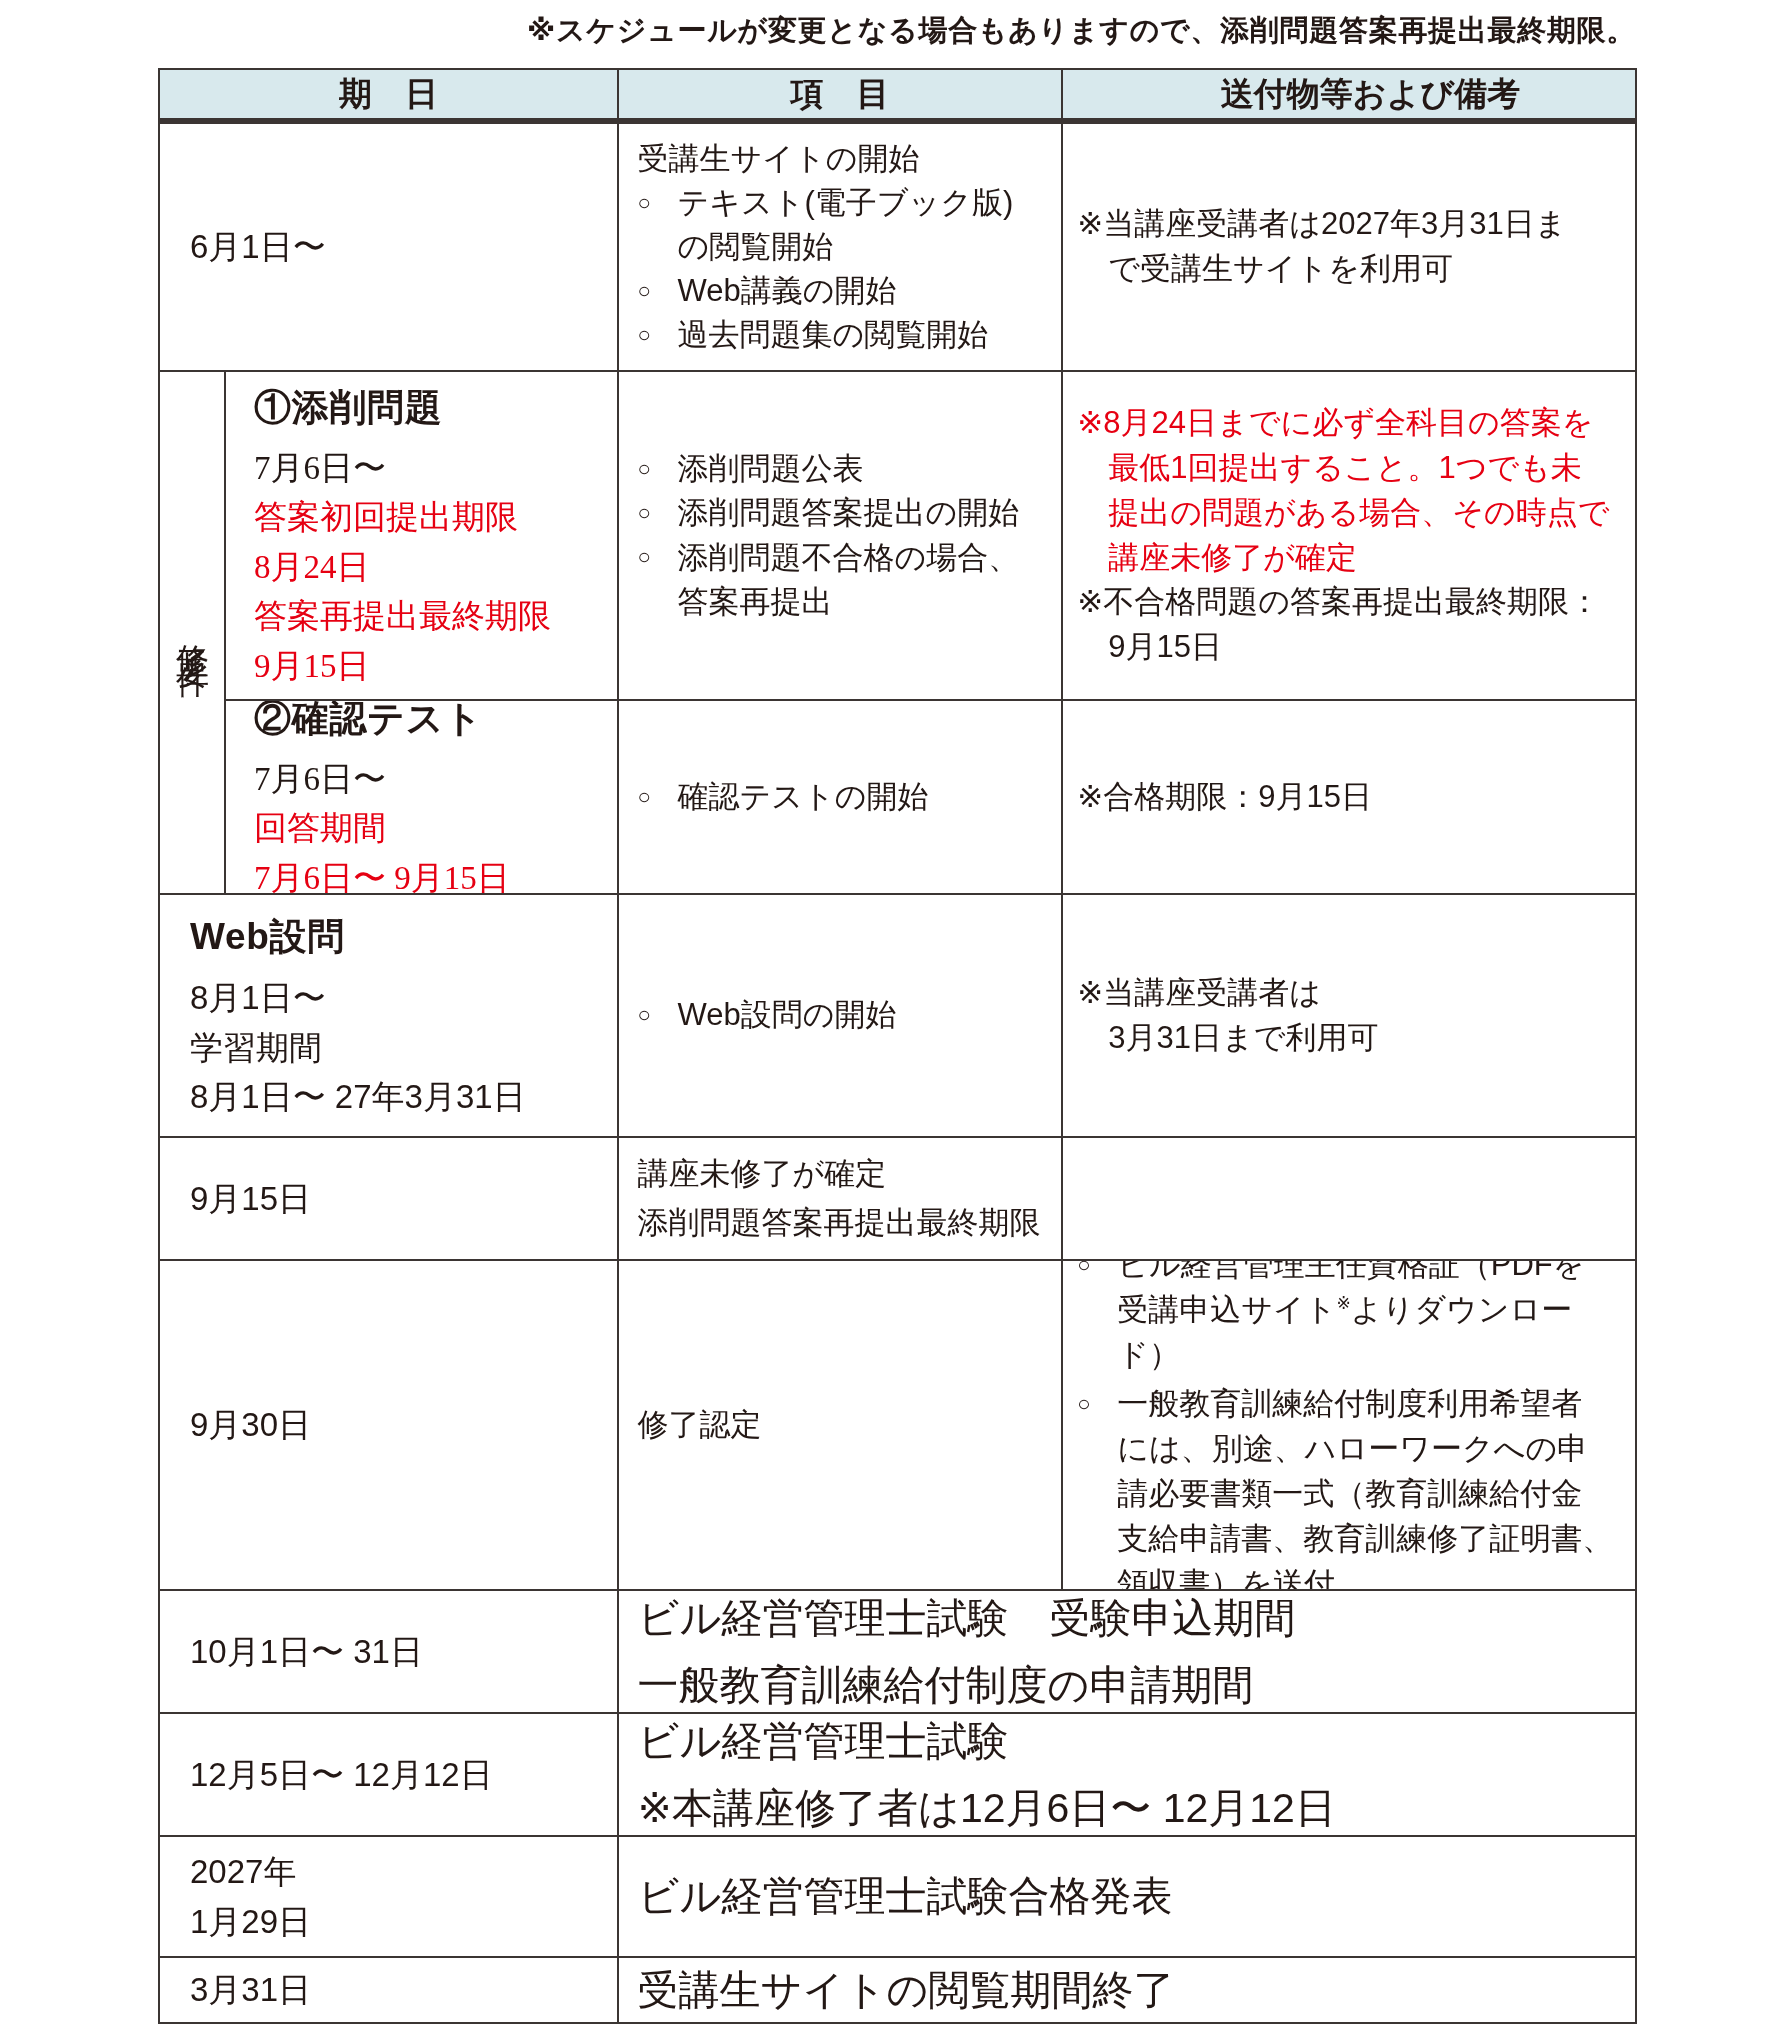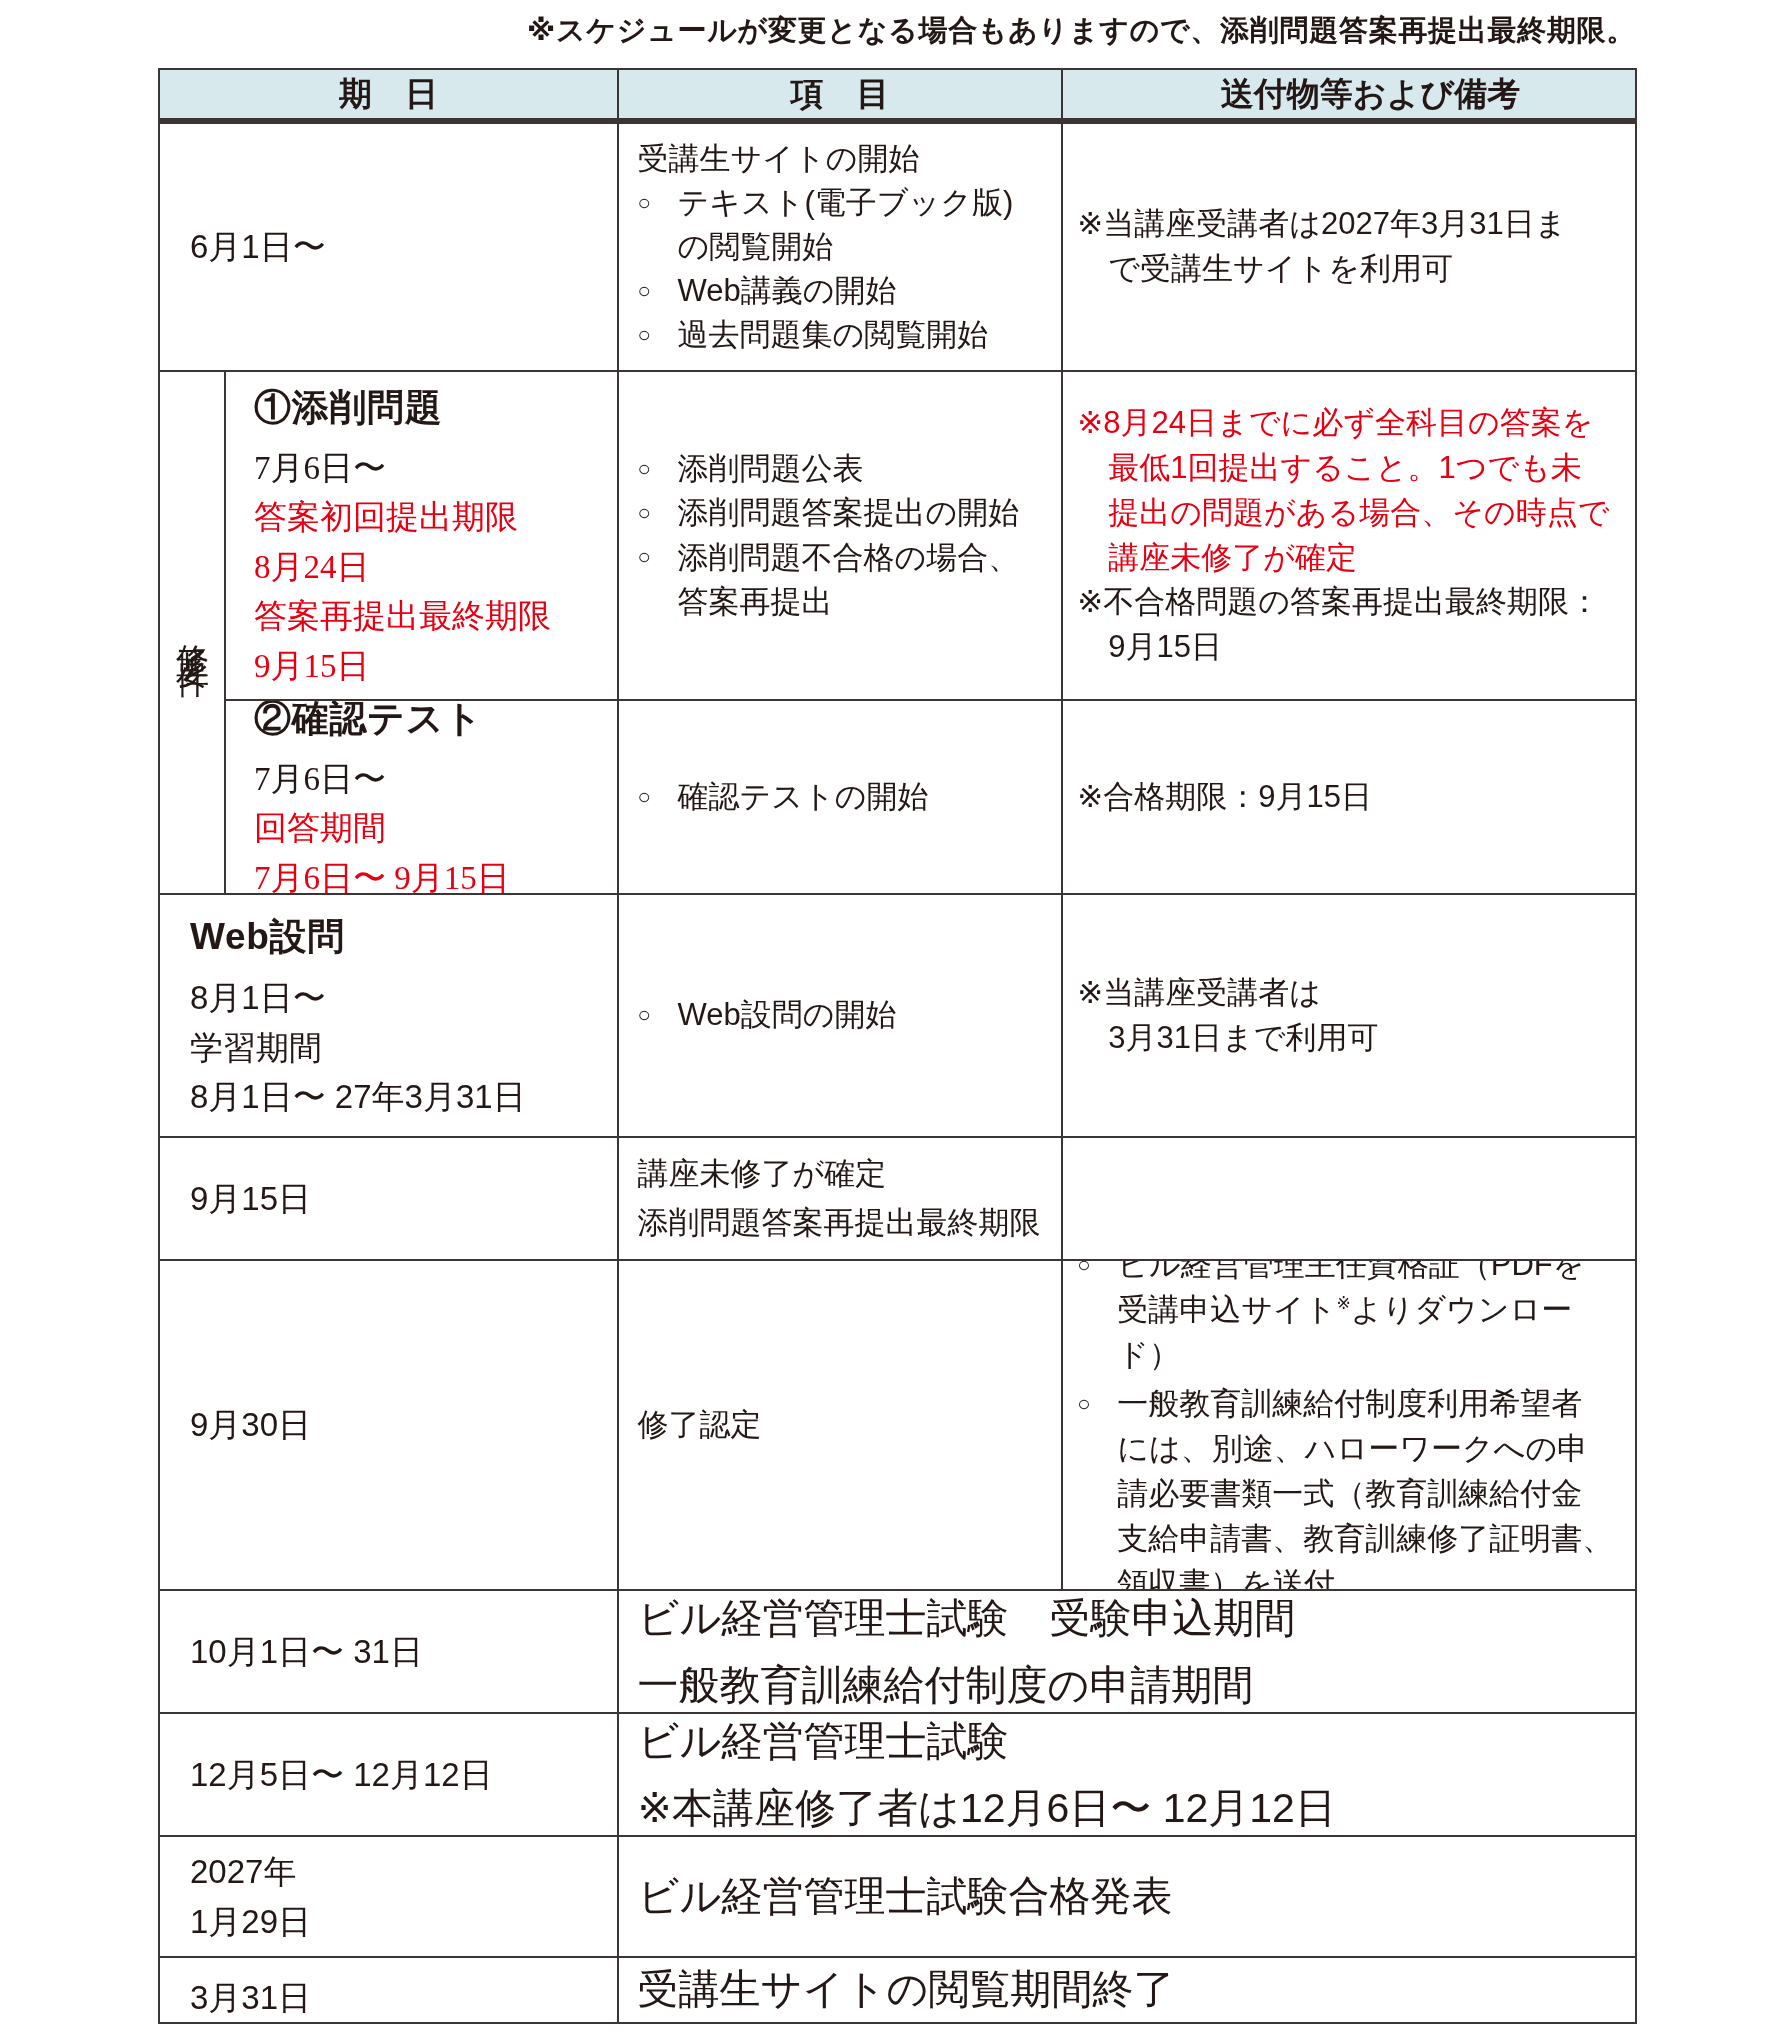--- a/index.html
+++ b/index.html
@@ -28,21 +28,21 @@
     background:#fff;
   }
   .c{
     box-sizing:border-box;
     border-right:2.9px solid var(--border);
     border-bottom:2.9px solid var(--border);
     display:flex;flex-direction:column;justify-content:center;
     overflow:hidden;
   }
   .no-r{border-right:none;padding-left:43px;}
-  .no-b{border-bottom:none;justify-content:flex-end;}
+  .no-b{border-bottom:none;}
   .hdr{
     background:var(--header-bg);
     border-bottom-width:6.4px;
     align-items:center;justify-content:center;
     font-weight:bold;font-size:33px;
   }
   .date{font-size:33px;line-height:1.5;padding-left:30px;padding-right:4.3px;}
   .date2{padding-left:28px;font-family:Liberation Serif, serif;}
   .items{font-size:31px;line-height:1.42;padding-left:18.6px;padding-right:5.7px;}
   .note{font-size:31px;line-height:1.45;padding-left:14.3px;padding-right:10px;}

